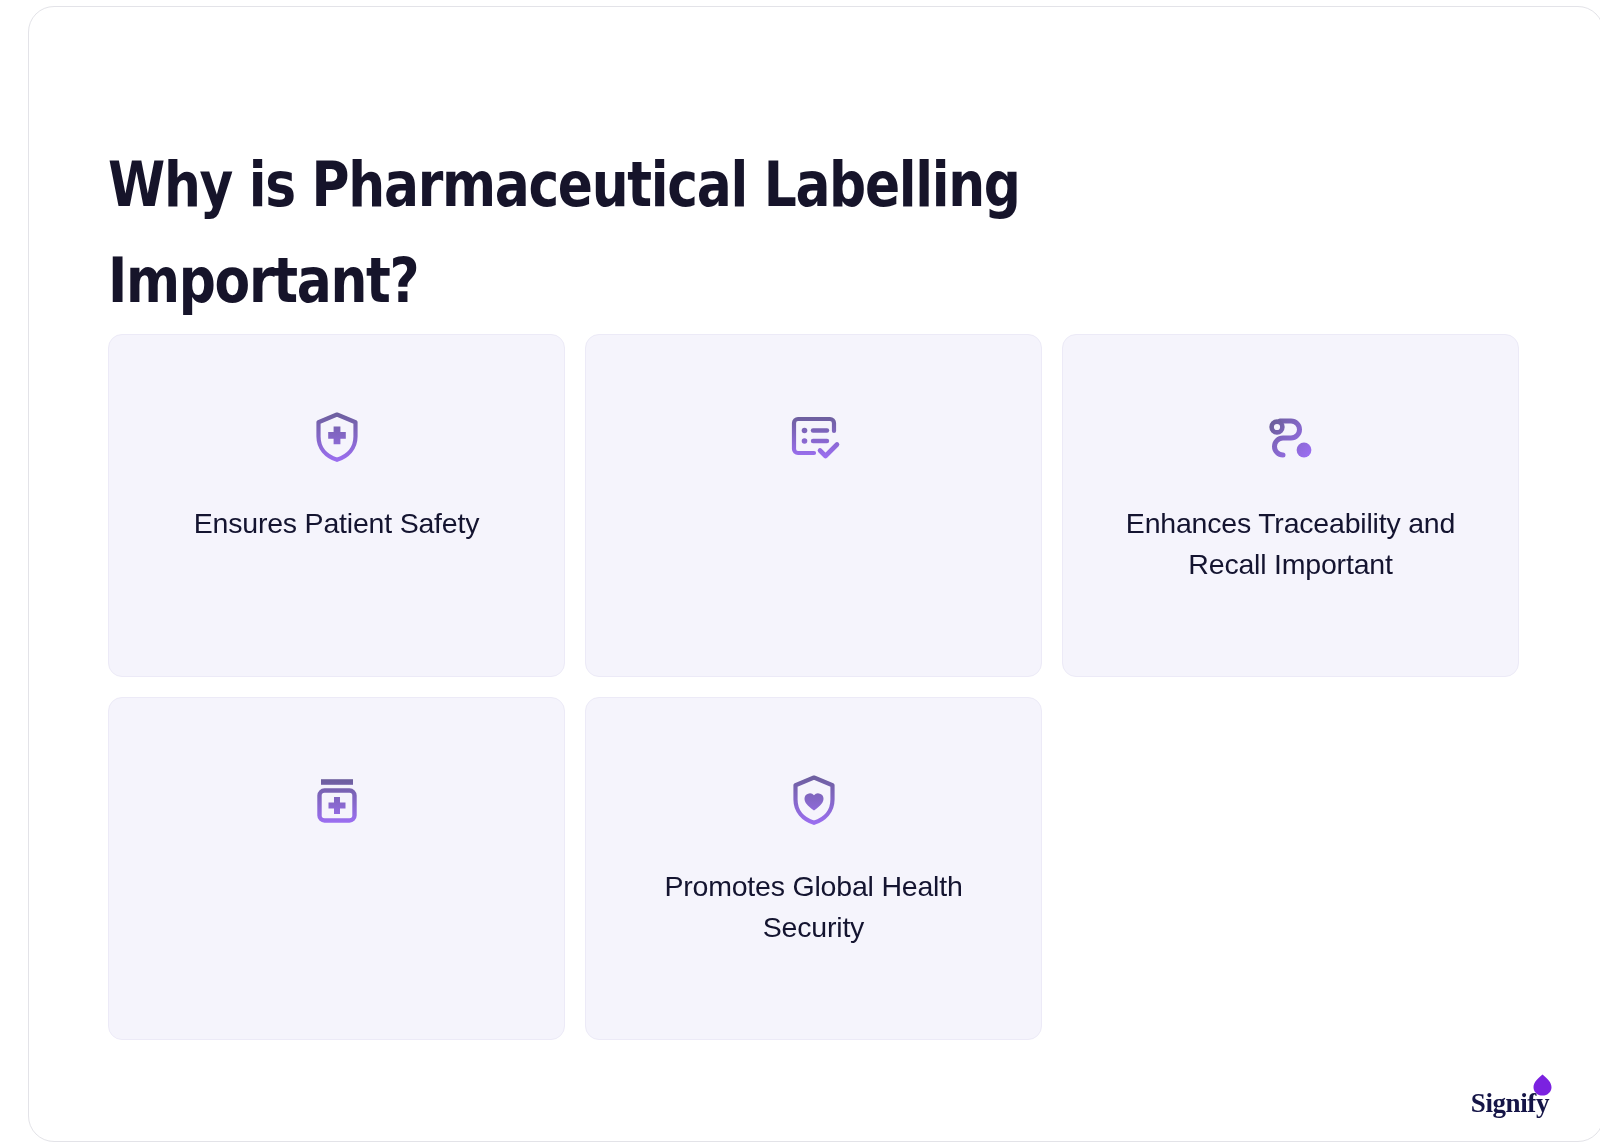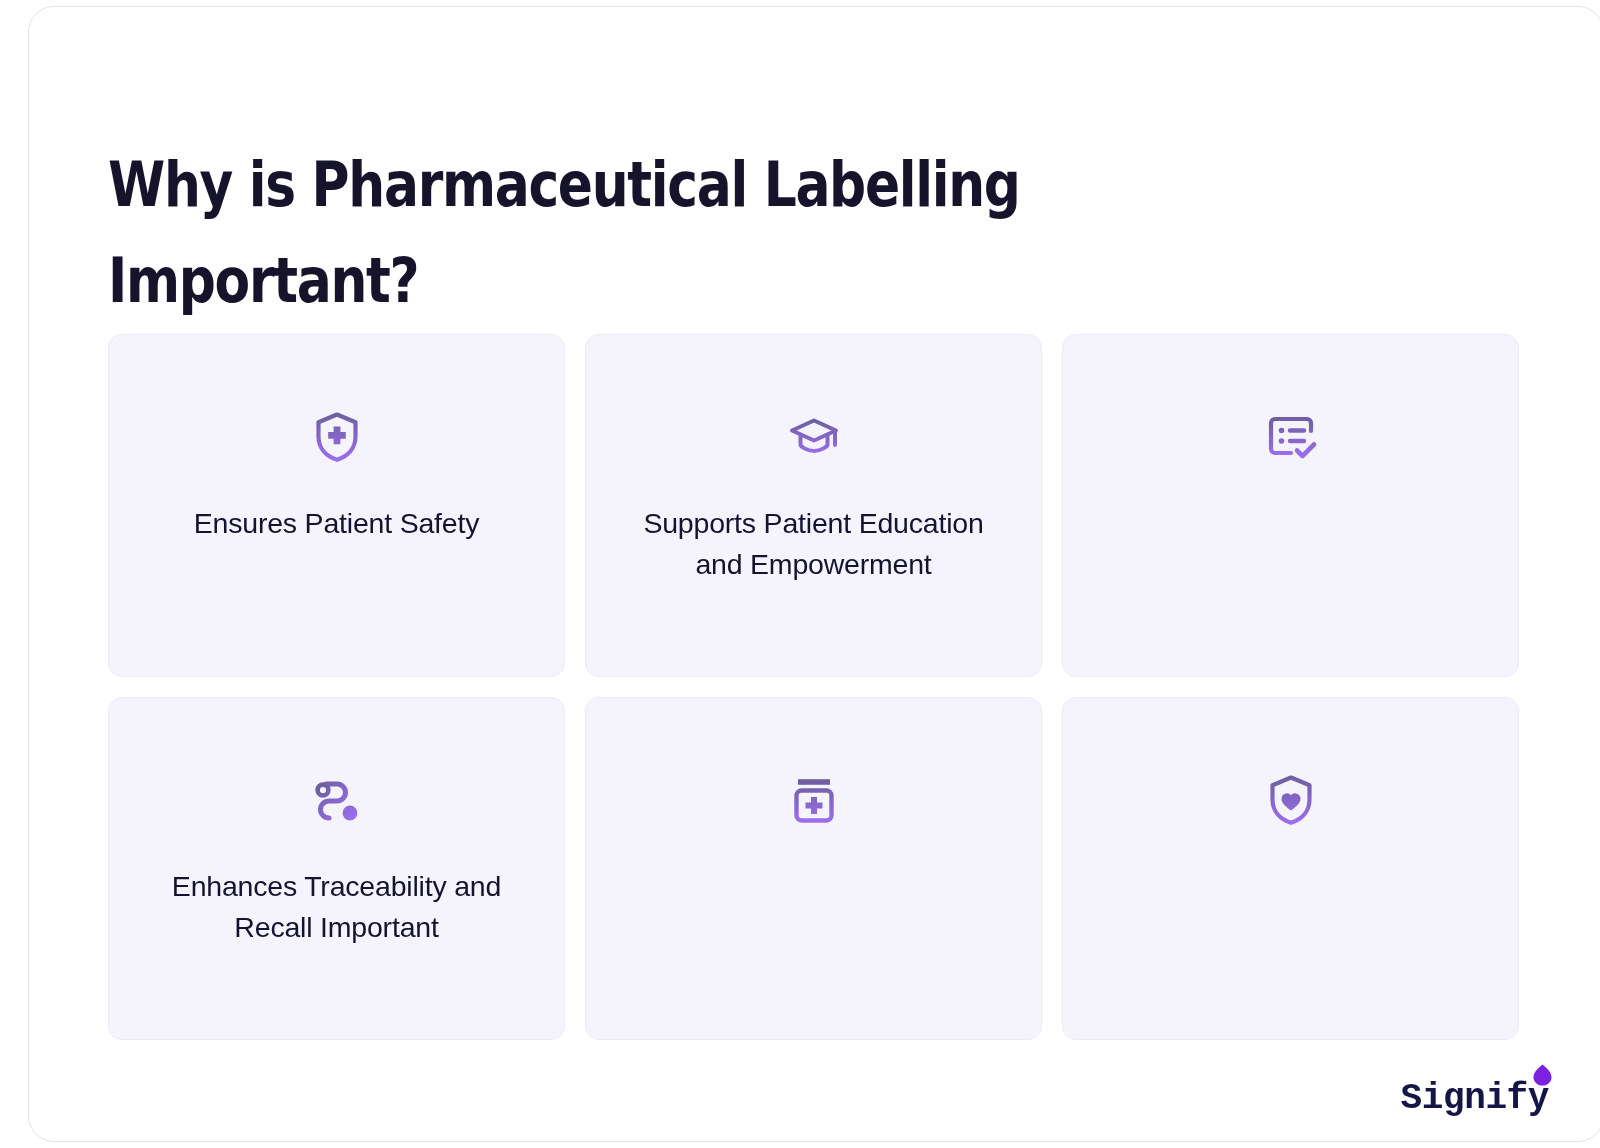--- a/index.html
+++ b/index.html
@@ -91,25 +91,25 @@
 
   
   .logo {
     position: absolute;
     right: 54px;
     bottom: 22px;
     display: flex;
     align-items: flex-end;
   }
   .logo-text {
-    font-size: 36px;
+    font-size: 27px;
     font-weight: 700;
     color: #151547;
     letter-spacing: -0.4px;
-    font-family: Liberation Mono, monospace;
+    font-family: Liberation Serif, serif;
     text-align: right;
   }
   .logo-mark {
     position: absolute;
     right: -3px;
     top: -14px;
     width: 19px;
     height: 22px;
   }
 </style>
@@ -131,36 +131,20 @@
                 <stop offset="1" stop-color="#9b6ef0"></stop>
             </linearGradient>
           </defs>
           <path d="M28 5.5 L46.5 13.2 V27.5 C46.5 39.5 38.6 47.3 28 50.8 C17.4 47.3 9.5 39.5 9.5 27.5 V13.2 Z" stroke="url(#g1)" stroke-width="4.2" stroke-linejoin="round" fill="none"></path>
           <path d="M24.6 17.6 h6.8 v5.4 h5.4 v6.8 h-5.4 v5.4 h-6.8 v-5.4 h-5.4 v-6.8 h5.4 z" fill="url(#g1)"></path>
         </svg>
       </span>
       <div class="card-label">Ensures Patient Safety</div>
     </div>
 
-    <div class="card">
-      <span class="card-icon">
-        <svg viewBox="0 0 56 56" fill="none" xmlns="http://www.w3.org/2000/svg">
-          <defs>
-            <linearGradient id="g2" x1="28" y1="10" x2="28" y2="46" gradientUnits="userSpaceOnUse">
-              <stop offset="0" stop-color="#6d5f9e"></stop>
-                <stop offset="1" stop-color="#9b6ef0"></stop>
-            </linearGradient>
-          </defs>
-          <path d="M28 11.5 L50 21.5 L28 31.5 L6 21.5 Z" stroke="url(#g2)" stroke-width="4" stroke-linejoin="round" fill="none"></path>
-          <path d="M14.5 26 v10 c0 1 6 6 13.5 6 s13.5 -5 13.5 -6 v-10" stroke="url(#g2)" stroke-width="4" stroke-linejoin="round" stroke-linecap="round" fill="none"></path>
-          <path d="M49 22 v14" stroke="url(#g2)" stroke-width="4" stroke-linecap="round"></path>
-        </svg>
-      </span>
-      <div class="card-label">Supports Patient Education and Empowerment</div>
-    </div>
 
     <div class="card">
       <span class="card-icon">
         <svg viewBox="0 0 56 56" fill="none" xmlns="http://www.w3.org/2000/svg">
           <defs>
             <linearGradient id="g3" x1="28" y1="8" x2="28" y2="48" gradientUnits="userSpaceOnUse">
               <stop offset="0" stop-color="#6d5f9e"></stop>
                 <stop offset="1" stop-color="#9b6ef0"></stop>
             </linearGradient>
           </defs>
@@ -213,20 +197,21 @@
           <defs>
             <linearGradient id="g6" x1="28" y1="4" x2="28" y2="52" gradientUnits="userSpaceOnUse">
               <stop offset="0" stop-color="#6d5f9e"></stop>
                 <stop offset="1" stop-color="#9b6ef0"></stop>
             </linearGradient>
           </defs>
           <path d="M28 5.5 L46.5 13.2 V27.5 C46.5 39.5 38.6 47.3 28 50.8 C17.4 47.3 9.5 39.5 9.5 27.5 V13.2 Z" stroke="url(#g6)" stroke-width="4.2" stroke-linejoin="round" fill="none"></path>
           <path d="M28 38.5 c-7 -4.6 -9.5 -8.2 -9.5 -11.9 a5.4 5.4 0 0 1 9.5 -3.4 a5.4 5.4 0 0 1 9.5 3.4 c0 3.7 -2.5 7.3 -9.5 11.9 z" fill="url(#g6)"></path>
         </svg>
       </span>
+      <div class="card-label">Promotes Global Health Security</div>
     </div>
 
   </div>
 
   <div class="logo">
     <span class="logo-text">Signify</span>
     <span class="logo-mark">
       <svg viewBox="0 0 19 22" xmlns="http://www.w3.org/2000/svg">
         <path d="M9.5 0.5 C14.2 4.8 18.5 8.2 18.5 13.2 C18.5 17.8 14.6 21.5 9.5 21.5 C4.4 21.5 0.5 17.8 0.5 13.2 C0.5 8.2 4.8 4.8 9.5 0.5 Z" fill="#7b22e0"></path>
       </svg>

